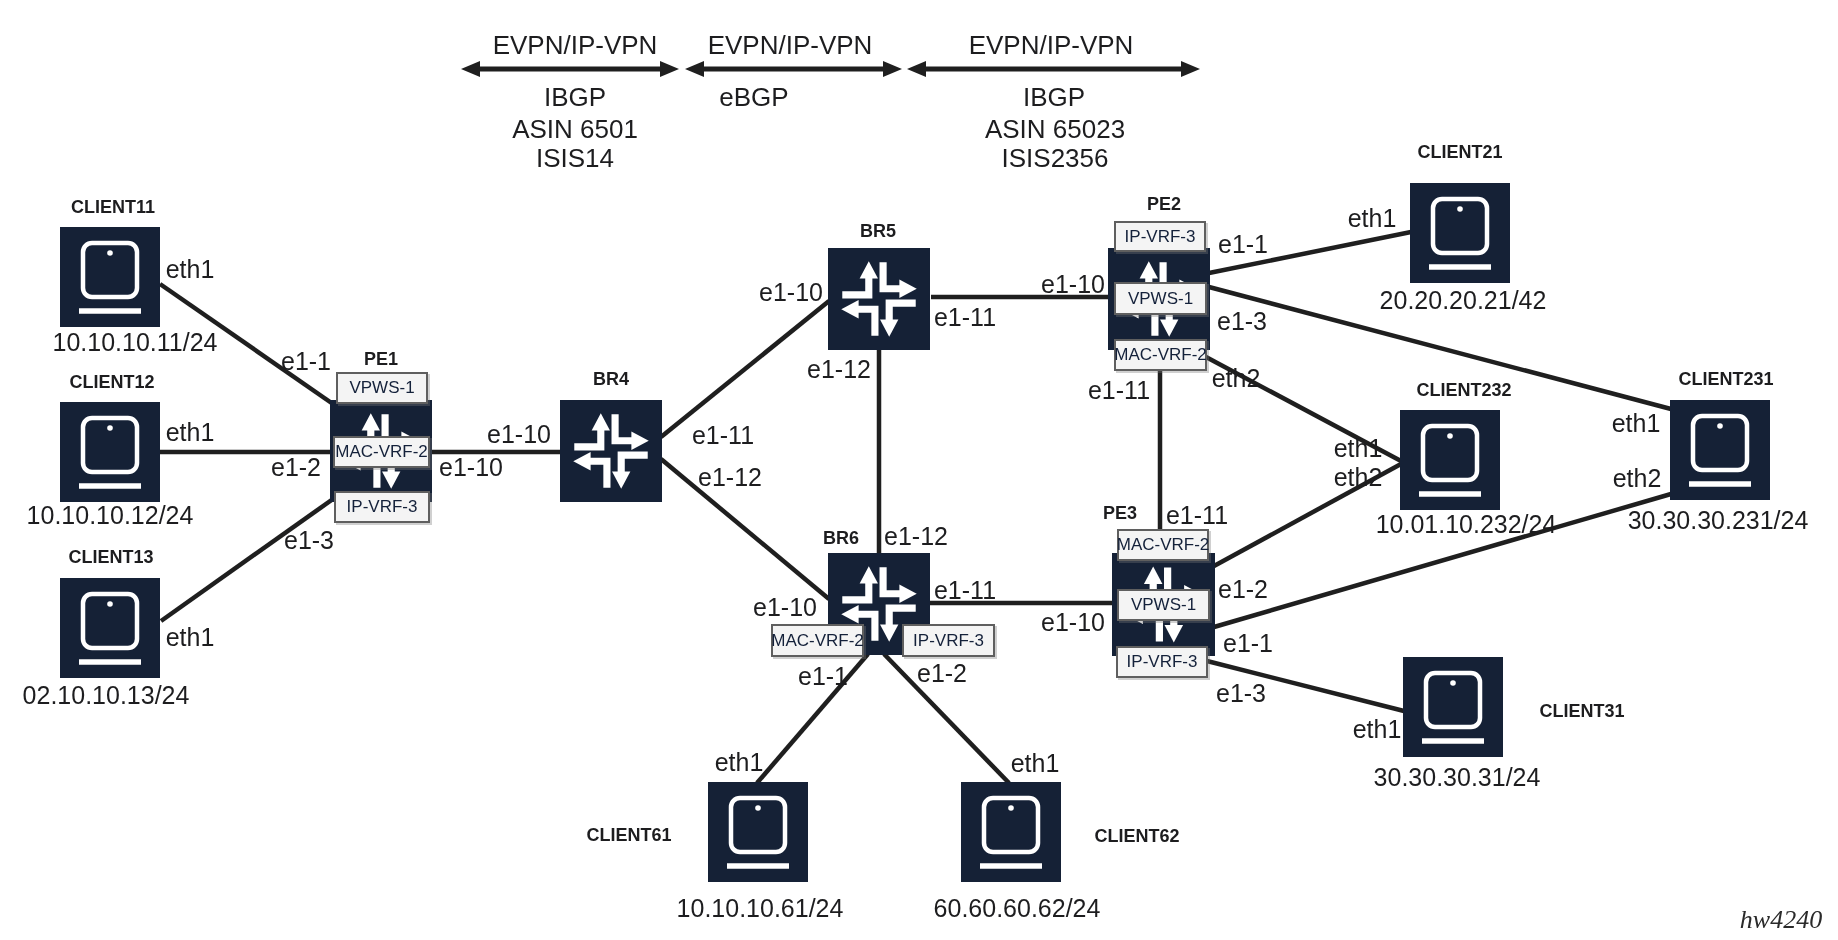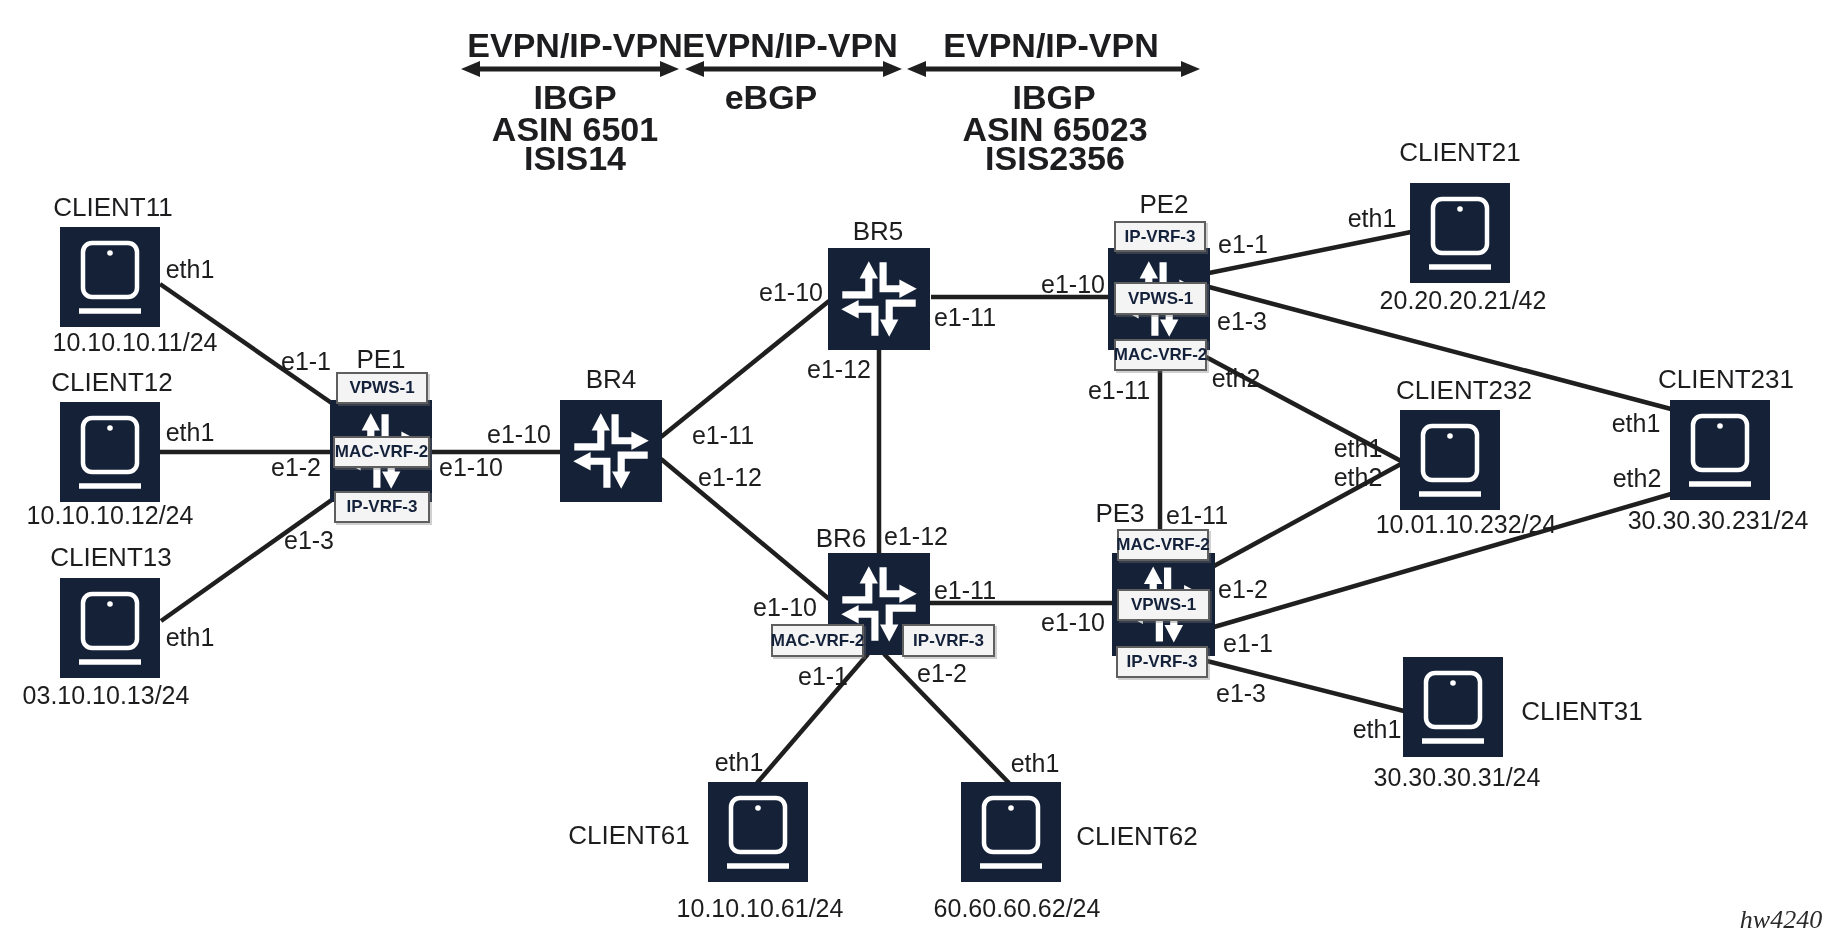--- a/index.html
+++ b/index.html
@@ -6,29 +6,29 @@
   .stage{
     position:relative;width:1838px;height:940px;background:#ffffff;overflow:hidden;
     font-family:"Liberation Sans", sans-serif;color:#1d1d1f;
   }
   svg.wires{position:absolute;left:0;top:0;z-index:1;}
   .node{position:absolute;z-index:2;background:#152136;}
   .node .glyph{position:absolute;left:0;top:0;width:100%;height:100%;}
   .chip{
     position:absolute;z-index:3;background:#f4f4f4;border:2px solid #5f5f5f;
     box-sizing:border-box;display:flex;align-items:center;justify-content:center;
-    font-size:17px;font-weight:bold;color:#14213a;white-space:nowrap;
+    font-size:17px;font-weight:normal;color:#14213a;white-space:nowrap;
     box-shadow:2px 2px 0 rgba(120,120,120,.35);
   }
   .lbl{
     position:absolute;z-index:4;transform:translate(-50%,-50%);
     font-size:25px;white-space:nowrap;line-height:1;
   }
-  .title{font-weight:normal;font-size:26px;}
-  .anno{font-size:34px;font-weight:bold;}
+  .title{font-weight:bold;font-size:18px;}
+  .anno{font-size:26px;}
   .watermark{
     position:absolute;z-index:4;transform:translate(-50%,-50%);
     font-family:"Liberation Serif", serif;font-style:italic;font-size:26px;color:#2a2a2a;
     white-space:nowrap;
   }
 </style>
 </head>
 <body>
 
 <div class="stage">
@@ -93,21 +93,21 @@
       <polygon points="1200,69 1181,61 1181,77"></polygon>
     </g>
   </svg>
 
   <div class="lbl anno" style="left:575px;top:45px;">EVPN/IP-VPN</div>
   <div class="lbl anno" style="left:575px;top:97px;">IBGP</div>
   <div class="lbl anno" style="left:575px;top:129px;">ASIN 6501</div>
   <div class="lbl anno" style="left:575px;top:158px;">ISIS14</div>
 
   <div class="lbl anno" style="left:790px;top:45px;">EVPN/IP-VPN</div>
-  <div class="lbl anno" style="left:771px;top:97px;">eBGP</div>
+  <div class="lbl anno" style="left:754px;top:97px;">eBGP</div>
 
   <div class="lbl anno" style="left:1051px;top:45px;">EVPN/IP-VPN</div>
   <div class="lbl anno" style="left:1054px;top:97px;">IBGP</div>
   <div class="lbl anno" style="left:1055px;top:129px;">ASIN 65023</div>
   <div class="lbl anno" style="left:1055px;top:158px;">ISIS2356</div>
 
   <div class="lbl title" style="left:381px;top:359px;">PE1</div>
   <div class="node" style="left:330px;top:400px;width:102px;height:102px;">
     <svg class="glyph">
         <use href="#router-sym"></use>
@@ -203,21 +203,21 @@
   <div class="lbl" style="left:190px;top:432px;">eth1</div>
   <div class="lbl" style="left:110px;top:515px;">10.10.10.12/24</div>
 
   <div class="lbl title" style="left:111px;top:557px;">CLIENT13</div>
   <div class="node" style="left:60px;top:578px;width:100px;height:100px;">
     <svg class="glyph">
         <use href="#laptop-sym"></use>
       </svg>
   </div>
   <div class="lbl" style="left:190px;top:637px;">eth1</div>
-  <div class="lbl" style="left:106px;top:695px;">03.10.10.13/24</div>
+  <div class="lbl" style="left:106px;top:695px;">02.10.10.13/24</div>
 
   <div class="lbl title" style="left:1460px;top:152px;">CLIENT21</div>
   <div class="node" style="left:1410px;top:183px;width:100px;height:100px;">
     <svg class="glyph">
         <use href="#laptop-sym"></use>
       </svg>
   </div>
   <div class="lbl" style="left:1372px;top:218px;">eth1</div>
   <div class="lbl" style="left:1463px;top:300px;">20.20.20.21/42</div>
 

